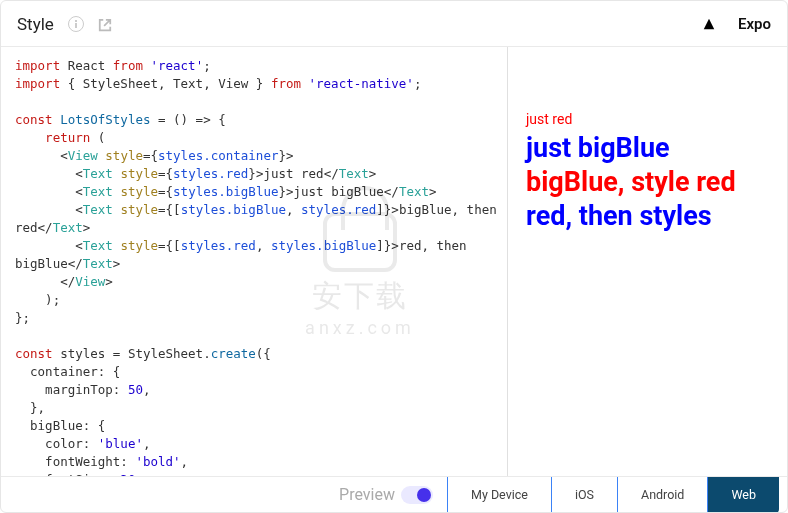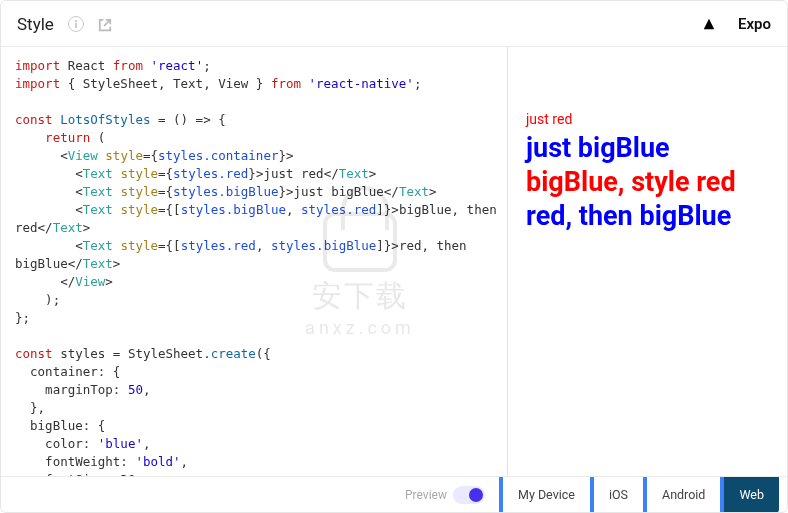--- a/index.html
+++ b/index.html
@@ -95,32 +95,32 @@
 
   .footer {
     height: 36px;
     border-top: 1px solid #eaeaea;
     display: flex;
     align-items: center;
     justify-content: flex-end;
     padding: 0 8px 0 0;
     gap: 0;
   }
-  .preview-label { font-size:12px; color:#aaa; margin-right:6px;}
+  .preview-label { font-size:16px; color:#aaa; margin-right:6px;}
   .toggle {
     width: 32px; height: 18px; background:#eae9ff; border-radius:9px;
     position:relative; margin-right:14px; cursor:pointer;
   }
   .toggle .knob {
     width:14px; height:14px; background:#4630eb; border-radius:50%;
     position:absolute; top:2px; right:2px;
   }
   .tab {
-    padding: 0 15px; height:36px; display:flex; align-items:center;
-    font-size:12.5px; color:#444; cursor:pointer; border-left:4px solid #3b82f6;
+    padding: 0 23px; height:36px; display:flex; align-items:center;
+    font-size:12.5px; color:#444; cursor:pointer; border-left:1px solid #3b82f6;
   }
   .tab.active { background:#0c4a6e; color:#fff; border-radius:0 0 4px 0;}
 </style>
 </head>
 <body>
 
 <div class="header">
   <div class="header-left">
     <span class="title">Style</span>
     <span class="icon-circle">
@@ -143,21 +143,21 @@
   </div>
 </div>
 
 <div class="body">
   <div class="code-pane" id="code-pane"><div><span class="c-kw">import </span><span class="c-pl">React </span><span class="c-kw">from </span><span class="c-lit">'react'</span><span class="c-pl">;</span></div><div><span class="c-kw">import </span><span class="c-pl">{ StyleSheet, Text, View } </span><span class="c-kw">from </span><span class="c-lit">'react-native'</span><span class="c-pl">;</span></div><div>&nbsp;</div><div><span class="c-kw">const </span><span class="c-id">LotsOfStyles</span><span class="c-pl"> = () =&gt; {</span></div><div><span>    </span><span class="c-kw">return </span><span class="c-pl">(</span></div><div><span>      </span><span class="c-pl">&lt;</span><span class="c-tag">View </span><span class="c-attr">style</span><span class="c-pl">=</span><span class="c-pl">{</span><span class="c-expr">styles.container</span><span class="c-pl">}&gt;</span></div><div><span>        </span><span class="c-pl">&lt;</span><span class="c-tag">Text </span><span class="c-attr">style</span><span class="c-pl">=</span><span class="c-pl">{</span><span class="c-expr">styles.red</span><span class="c-pl">}&gt;</span><span class="c-pl">just red</span><span class="c-pl">&lt;/</span><span class="c-tag">Text</span><span class="c-pl">&gt;</span></div><div><span>        </span><span class="c-pl">&lt;</span><span class="c-tag">Text </span><span class="c-attr">style</span><span class="c-pl">=</span><span class="c-pl">{</span><span class="c-expr">styles.bigBlue</span><span class="c-pl">}&gt;</span><span class="c-pl">just bigBlue</span><span class="c-pl">&lt;/</span><span class="c-tag">Text</span><span class="c-pl">&gt;</span></div><div><span>        </span><span class="c-pl">&lt;</span><span class="c-tag">Text </span><span class="c-attr">style</span><span class="c-pl">=</span><span class="c-pl">{[</span><span class="c-expr">styles.bigBlue</span><span class="c-pl">, </span><span class="c-expr">styles.red</span><span class="c-pl">]}&gt;</span><span class="c-pl">bigBlue, then </span></div><div><span class="c-pl">red</span><span class="c-pl">&lt;/</span><span class="c-tag">Text</span><span class="c-pl">&gt;</span></div><div><span>        </span><span class="c-pl">&lt;</span><span class="c-tag">Text </span><span class="c-attr">style</span><span class="c-pl">=</span><span class="c-pl">{[</span><span class="c-expr">styles.red</span><span class="c-pl">, </span><span class="c-expr">styles.bigBlue</span><span class="c-pl">]}&gt;</span><span class="c-pl">red, then </span></div><div><span class="c-pl">bigBlue</span><span class="c-pl">&lt;/</span><span class="c-tag">Text</span><span class="c-pl">&gt;</span></div><div><span>      </span><span class="c-pl">&lt;/</span><span class="c-tag">View</span><span class="c-pl">&gt;</span></div><div><span class="c-pl">    );</span></div><div><span class="c-pl">};</span></div><div>&nbsp;</div><div><span class="c-kw">const </span><span class="c-pl">styles = StyleSheet.</span><span class="c-id">create</span><span class="c-pl">({</span></div><div><span class="c-pl">  container: {</span></div><div><span class="c-pl">    marginTop: </span><span class="c-lit">50</span><span class="c-pl">,</span></div><div><span class="c-pl">  },</span></div><div><span class="c-pl">  bigBlue: {</span></div><div><span class="c-pl">    color: </span><span class="c-lit">'blue'</span><span class="c-pl">,</span></div><div><span class="c-pl">    fontWeight: </span><span class="c-lit">'bold'</span><span class="c-pl">,</span></div><div><span class="c-pl">    fontSize: </span><span class="c-lit">30</span><span class="c-pl">,</span></div></div>
 
   <div class="preview-pane">
     <div class="line1">just red</div>
     <div class="bigblue">just bigBlue</div>
     <div class="bigred">bigBlue, style red</div>
-    <div class="bigblue">red, then bigBlue</div>
+    <div class="bigblue">red, then styles</div>
   </div>
 
   <div class="watermark">
     <div class="lock"></div>
     <div class="txt1">安下载</div>
     <div class="txt2">anxz.com</div>
   </div>
 </div>
 
 <div class="footer">

